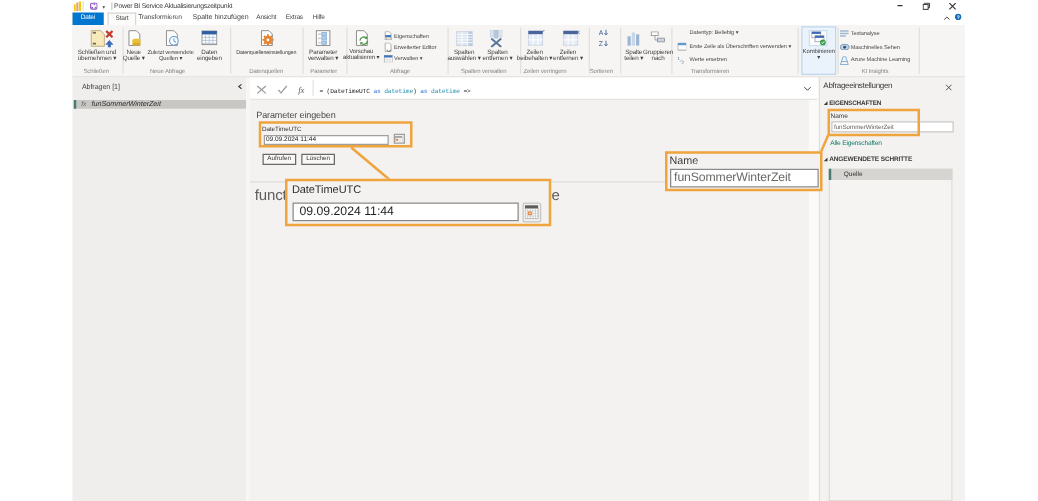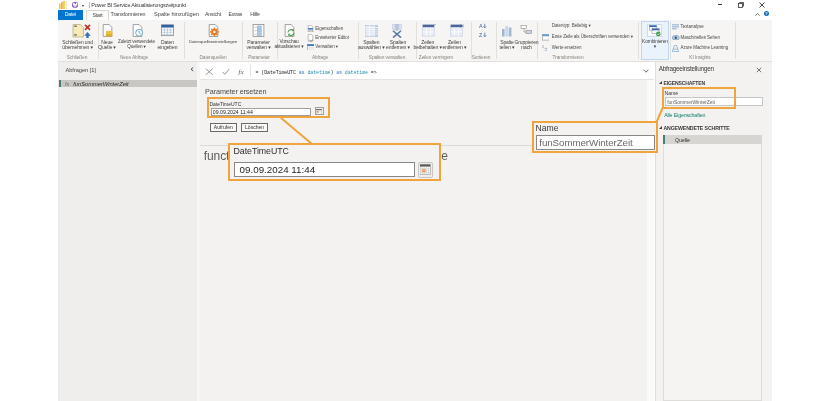--- a/index.html
+++ b/index.html
@@ -338,21 +338,21 @@
   </svg>
   <div class="abs" style="left:238.5px;top:67.8px;font-size:7px;font-style:italic;color:#605e5c;font-family:'Liberation Serif',serif;">fx</div>
   <div class="abs" style="left:249.5px;top:64px;width:1px;height:13px;background:#e5e3e1"></div>
   <div class="abs" style="left:255.5px;top:69.6px;font-size:5px;letter-spacing:-0.12px;font-family:'Liberation Mono',monospace;color:#201f1e;white-space:nowrap;">= (DateTimeUTC <span style="color:#3b6fd6">as</span> <span style="color:#2b91af">datetime</span>) <span style="color:#3b6fd6">as</span> <span style="color:#2b91af">datetime</span> =&gt;</div>
   <svg class="abs" style="left:643px;top:68.5px" width="6" height="4" viewBox="0 0 6 4">
     <path d="M0.5 0.7 L3 3.2 L5.5 0.7" fill="none" stroke="#444" stroke-width="0.8"></path>
   </svg>
 
   <div id="canvas"></div>
   <div id="cscroll"></div>
-  <div class="abs" style="left:205.1px;top:87.2px;font-size:7.2px;letter-spacing:-0.1px;color:#4c4b4a;">Parameter ersetzen</div>
+  <div class="abs" style="left:205.1px;top:87.2px;font-size:7.2px;letter-spacing:-0.1px;color:#4c4b4a;">Parameter eingeben</div>
 
   <div class="abs" style="left:209.5px;top:100.8px;font-size:5px;color:#33312f;">DateTimeUTC</div>
   <div class="ibox" style="left:210.5px;top:107.5px;width:100px;height:8px;"></div>
   <div class="abs" style="left:212.8px;top:109.2px;font-size:5.2px;color:#222;">09.09.2024 11:44</div>
   <div class="abs" style="left:314.5px;top:107.3px;width:9.5px;height:8.2px;background:#f0efee;border:1px solid #a19f9d;box-sizing:border-box;"></div>
   <svg class="abs" style="left:316.2px;top:108.9px" width="6" height="5.3" viewBox="0 0 12 10.6">
     <rect x="0.3" y="0" width="11.4" height="2.2" fill="#6e6c6a"></rect>
     <rect x="0.3" y="2.2" width="11.4" height="8.1" fill="#fdfdfd" stroke="#979593" stroke-width="0.7"></rect>
     <g stroke="#cfcdcb" stroke-width="0.5">
       <line x1="0.3" y1="5" x2="11.7" y2="5"></line>

